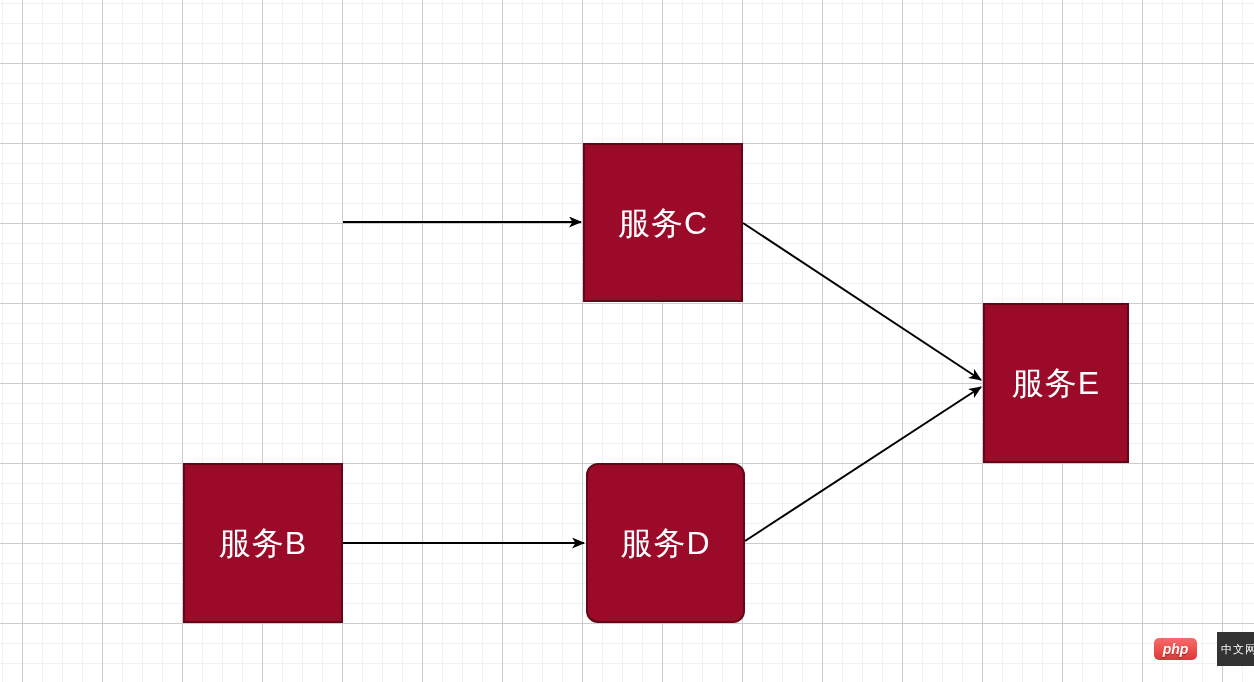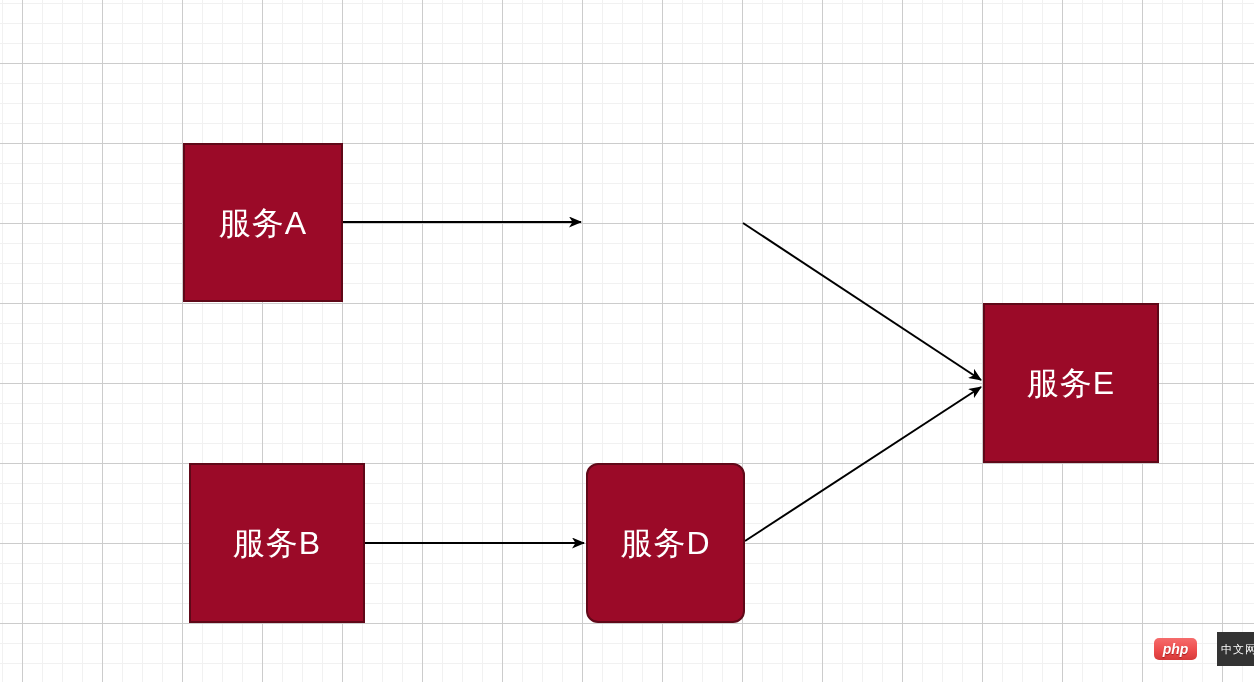--- a/index.html
+++ b/index.html
@@ -39,24 +39,24 @@
   .node{
     position:absolute;box-sizing:border-box;
     display:flex;align-items:center;justify-content:center;
     background:var(--node-fill);
     border:2px solid var(--node-border);
     color:var(--node-text);
     font-size:32px;line-height:1;letter-spacing:1px;
     white-space:nowrap;
   }
   #node-a{left:183px;top:143px;width:160px;height:159px;}
-  #node-b{left:189px;top:463px;width:176px;height:160px;}
+  #node-b{left:183px;top:463px;width:160px;height:160px;}
   #node-c{left:583px;top:143px;width:160px;height:159px;}
   #node-d{left:586px;top:463px;width:159px;height:160px;border-radius:12px;}
-  #node-e{left:983px;top:303px;width:176px;height:160px;}
+  #node-e{left:983px;top:303px;width:146px;height:160px;}
 
   .watermark{
     position:absolute;left:1154px;top:638px;height:22px;
     display:flex;align-items:center;gap:20px;
   }
   .wm-php{
     display:flex;align-items:center;justify-content:center;
     width:43px;height:22px;border-radius:5px;
     background:linear-gradient(180deg,#f56c6c 0%,var(--wm-red) 55%,#d63a3a 100%);
     color:var(--wm-text);
@@ -81,25 +81,25 @@
       <marker id="arrow" markerWidth="13" markerHeight="11" refX="12" refY="5.5" orient="auto" markerUnits="userSpaceOnUse">
         <path class="arrowhead" d="M0,0 L13,5.5 L0,11 L3.5,5.5 Z"></path>
       </marker>
     </defs>
   <line x1="343" y1="222" x2="581" y2="222" marker-end="url(#arrow)"></line>
       <line x1="343" y1="543" x2="584" y2="543" marker-end="url(#arrow)"></line>
       <line x1="743" y1="223" x2="981" y2="380" marker-end="url(#arrow)"></line>
       <line x1="745" y1="541" x2="981" y2="387" marker-end="url(#arrow)"></line>
     </svg>
 
-  <div class="node" id="node-a">
-    <span>服务A</span>
-  </div>
   <div class="node" id="node-b">
     <span>服务B</span>
+  </div>
+  <div class="node" id="node-c">
+    <span>服务C</span>
   </div>
   <div class="node" id="node-d">
     <span>服务D</span>
   </div>
   <div class="node" id="node-e">
     <span>服务E</span>
   </div>
 
   <div class="watermark">
     <span class="wm-php">php</span>

